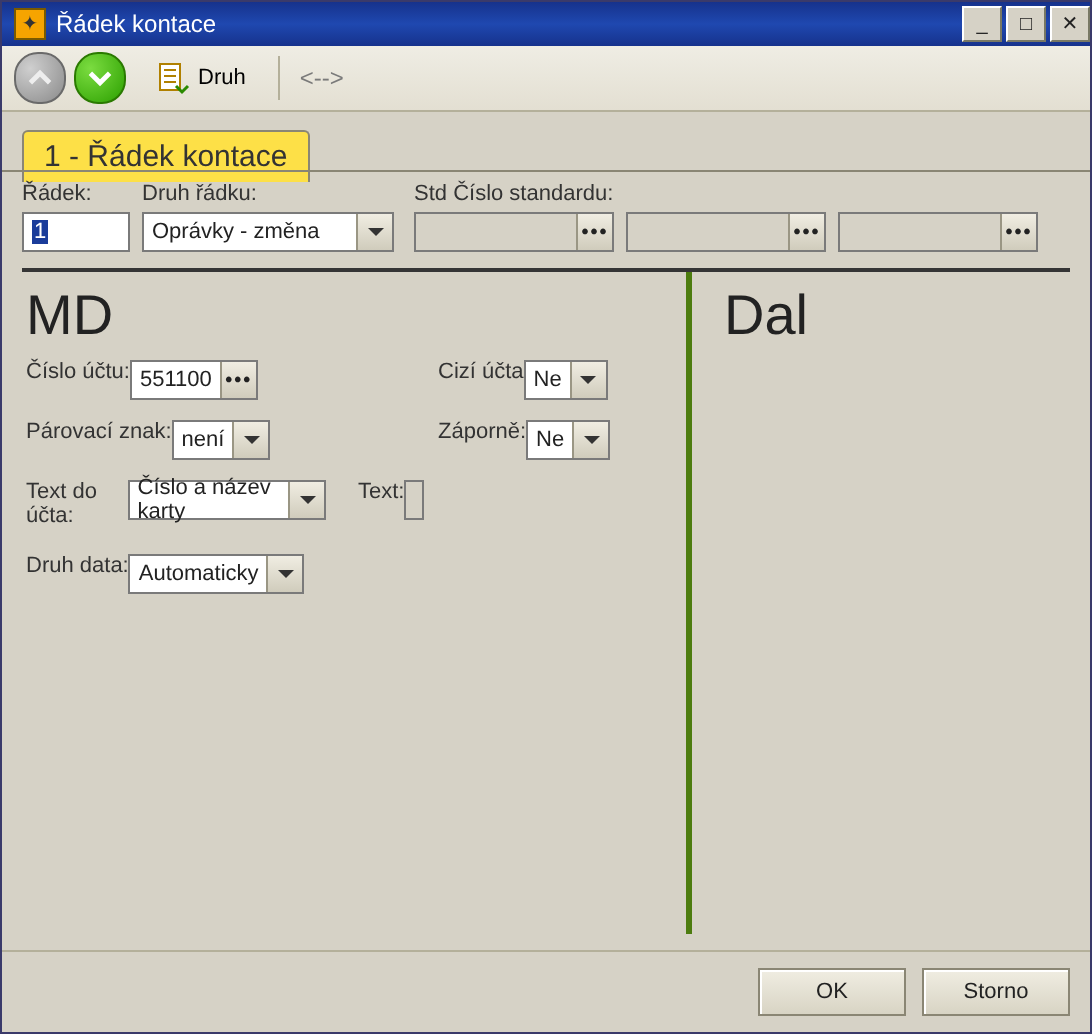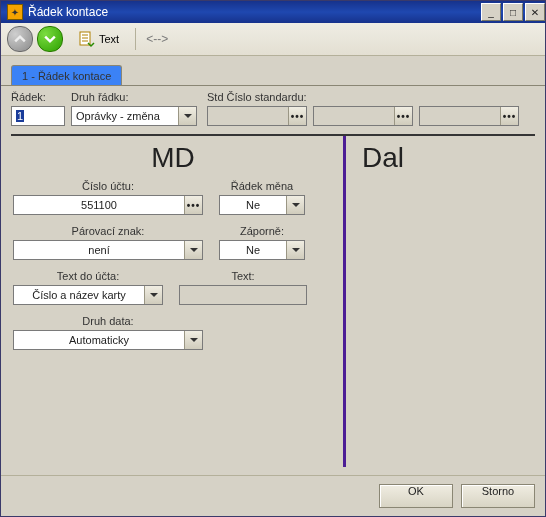--- a/index.html
+++ b/index.html
@@ -70,27 +70,27 @@
   .tb-nav { color: #7a7a7a; font-size: 12px; }
   .tab-strip {
     margin-top: 8px;
     padding-left: 10px;
     position: relative;
     height: 22px;
   }
   .tab {
     display: inline-block;
     padding: 4px 10px;
-    background: #3b82f6;
+    background: #fde047;
     border: 1px solid #8a8674;
     border-bottom: none;
     border-radius: 3px 3px 0 0;
     position: relative;
     top: 1px;
-    font-size: 11px; color:#333;
+    font-size: 15px; color:#333;
   }
   .tab-line {
     position: absolute; left: 0; right: 0; bottom: 0; height: 1px;
     background: #8a8674;
   }
   .form-area {
     position: absolute;
     left: 10px; right: 10px; top: 90px; bottom: 44px;
   }
   .toprow {
@@ -117,39 +117,39 @@
     width: 17px; height: 18px;
     background: linear-gradient(to bottom,#f0ede2,#d0ccbc);
     border-left: 1px solid #9a9684;
     display:flex; align-items:center; justify-content:center;
     font-size:10px; color:#222; letter-spacing:1px; font-weight:bold;
   }
   .split-panel {
     display:flex; height: calc(100% - 50px);
     border-top: 2px solid #353535;
   }
-  .panel-left { width: 320px; padding: 6px 10px 6px 2px; border-right: 3px solid #4c1d95; text-align: center;}
+  .panel-left { width: 320px; padding: 6px 10px 6px 2px; border-right: 3px solid #4d7c0f;}
   .panel-right { flex:1; padding: 6px 16px;}
   .panel-title { font-size: 28px; font-weight: normal; color:#222; margin: 0 0 6px 0; font-family: Arial;}
   .row { display:flex; gap: 16px; margin-bottom: 10px;}
-  .col { display:flex; flex-direction:column;}
+  .col { display:flex; flex-direction:row;}
   .bottom-bar {
     position: absolute; left:0; right:0; bottom:0; height: 40px;
     display:flex; justify-content:flex-end; align-items:center;
     padding-right: 10px;
     border-top: 1px solid #b4b09a;
     background:#d6d2c6;
   }
   .btn {
     min-width: 72px; height: 22px;
     background: linear-gradient(to bottom,#f0ede2,#d8d4c4);
     border: 1px solid #8a8674;
     margin-left: 8px;
     font-size:11px; color:#222;
-    display:flex; justify-content:center;
+    display:flex; align-items:center; justify-content:center;
     box-shadow: inset 1px 1px 0 #fff;
   }
   .selected-text {
     background:#1a3c9a; color:#fff; padding:0 1px;
   }
 </style>
 </head>
 <body>
 
 <div class="window">
@@ -180,21 +180,21 @@
       <svg viewBox="0 0 10 10">
           <path d="M1 3 L5 7 L9 3" fill="none" stroke="#fff" stroke-width="2"></path>
         </svg>
     </div>
     <div class="tb-action">
       <svg class="icon" viewBox="0 0 18 18">
         <rect x="3" y="2" width="10" height="13" fill="#fff" stroke="#b08000"></rect>
         <path d="M5 5h6M5 8h6M5 11h6" stroke="#b08000"></path>
         <path d="M11 13l3 3 3-3" fill="none" stroke="#2a8a00" stroke-width="1.5"></path>
       </svg>
-      <span>Text</span>
+      <span>Druh</span>
     </div>
     <div class="divider"></div>
     <span class="tb-nav">&lt;--&gt;</span>
   </div>
 
   <div class="tab-strip">
     <div class="tab">
       <span>1 -  Řádek kontace</span>
     </div>
     <div class="tab-line"></div>
@@ -245,21 +245,21 @@
 
         <div class="row">
           <div class="col" style="width:190px">
             <span class="lbl">Číslo účtu:</span>
             <div class="winput">
               <span class="txt">551100</span>
               <div class="dots-btn">•••</div>
             </div>
           </div>
           <div class="col" style="width:86px">
-            <span class="lbl">Řádek měna</span>
+            <span class="lbl">Cizí účta</span>
             <div class="winput">
               <span class="txt">Ne</span>
               <div class="dd-btn">
                   <svg viewBox="0 0 8 8">
                     <path d="M0 2 L4 6 L8 2Z" fill="#333"></path>
                   </svg>
                 </div>
             </div>
           </div>
         </div>

